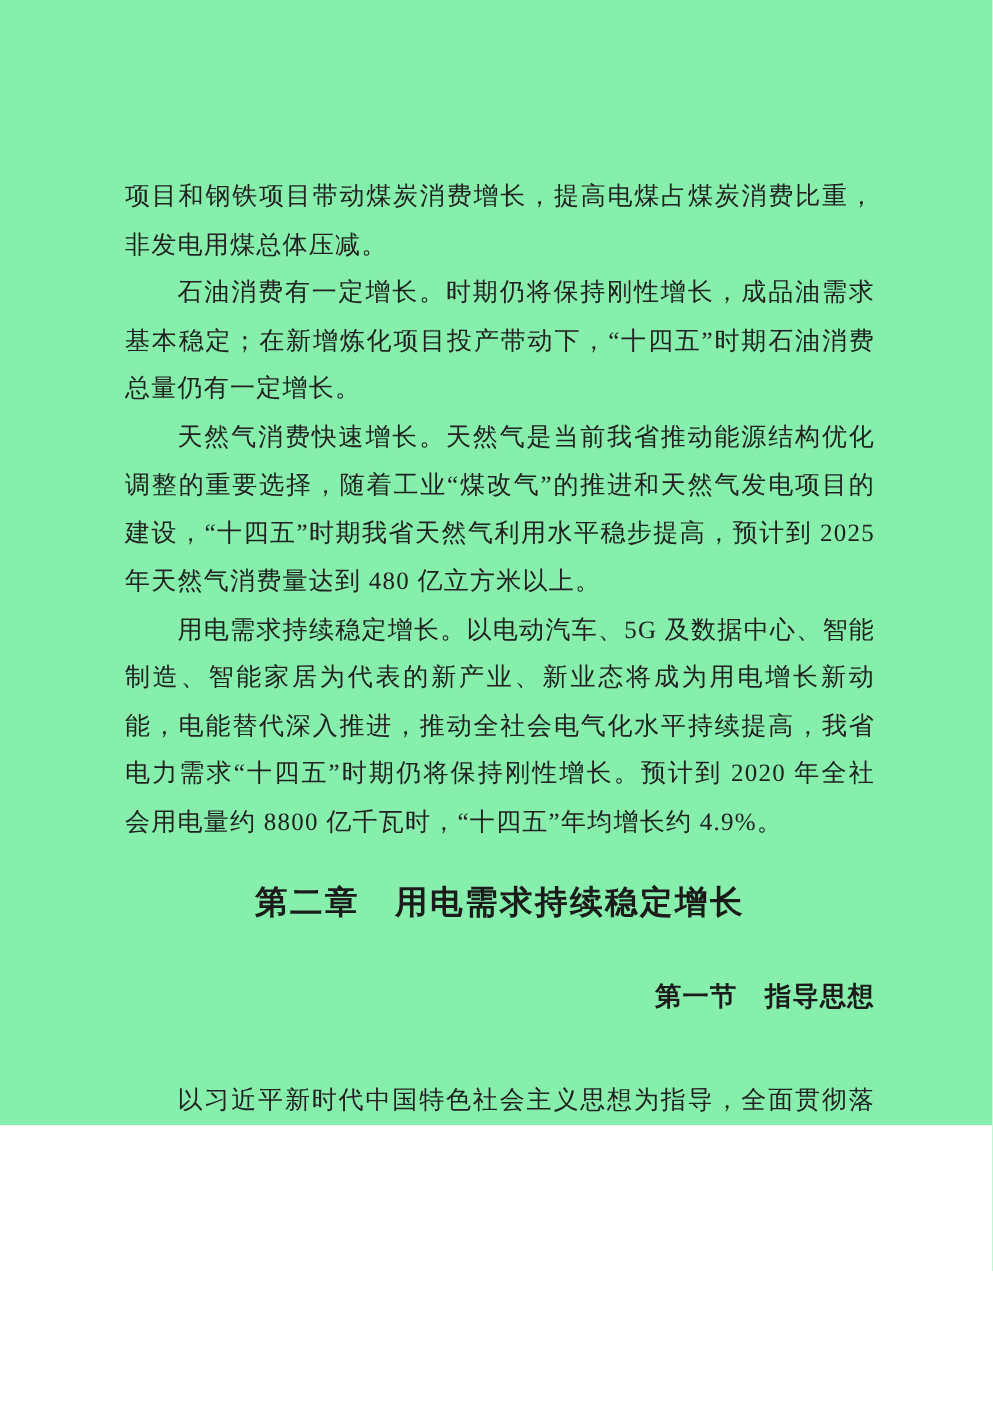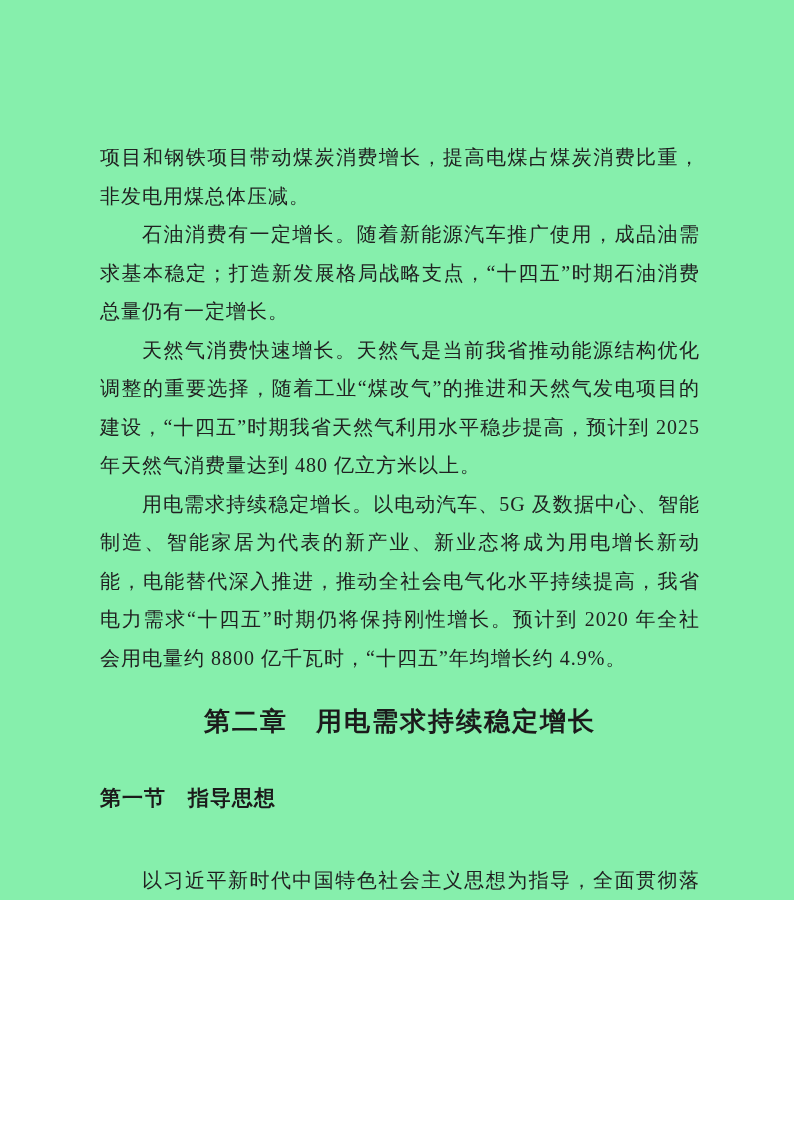--- a/index.html
+++ b/index.html
@@ -41,21 +41,21 @@
     text-align: center;
     color: #1b1b1b;
     font-family: "Liberation Serif", serif;
   }
   .section-heading {
     margin: 46px 0 0 0;
     font-size: 21px;
     font-weight: bold;
     line-height: 26px;
     letter-spacing: 1px;
-    text-align: left;
+    text-align: right;
     color: #1b1b1b;
     font-family: "Liberation Sans", sans-serif;
   }
   .para.after-heading {
     margin-top: 50px;
   }
   .page-footer {
     position: absolute;
     left: 112px;
     top: 960px;
@@ -63,21 +63,21 @@
     letter-spacing: 2px;
     color: #212121;
   }
 </style>
 </head>
 <body>
 
 <div class="page">
   <main class="body-text">
     <p class="para">项目和钢铁项目带动煤炭消费增长，提高电煤占煤炭消费比重，非发电用煤总体压减。</p>
-    <p class="para indent">石油消费有一定增长。随着新能源汽车推广使用，成品油需求基本稳定；打造新发展格局战略支点，“十四五”时期石油消费总量仍有一定增长。</p>
+    <p class="para indent">石油消费有一定增长。时期仍将保持刚性增长，成品油需求基本稳定；在新增炼化项目投产带动下，“十四五”时期石油消费总量仍有一定增长。</p>
     <p class="para indent">天然气消费快速增长。天然气是当前我省推动能源结构优化调整的重要选择，随着工业“煤改气”的推进和天然气发电项目的建设，“十四五”时期我省天然气利用水平稳步提高，预计到 2025 年天然气消费量达到 480 亿立方米以上。</p>
     <p class="para indent">用电需求持续稳定增长。以电动汽车、5G 及数据中心、智能制造、智能家居为代表的新产业、新业态将成为用电增长新动能，电能替代深入推进，推动全社会电气化水平持续提高，我省电力需求“十四五”时期仍将保持刚性增长。预计到 2020 年全社会用电量约 8800 亿千瓦时，“十四五”年均增长约 4.9%。</p>
 
     <h1 class="chapter-heading">第二章　用电需求持续稳定增长</h1>
 
     <h2 class="section-heading">第一节　指导思想</h2>
 
     <p class="para indent after-heading">以习近平新时代中国特色社会主义思想为指导，全面贯彻落实党的十九大和十九届历次全会精神，深入贯彻习近平总书记对广东系列重要讲话和重要指示批示精神，完整、准确、全面贯彻新发展理念，打造新发展格局战略支点，锚定碳达峰、碳中和目</p>
   </main>
 

